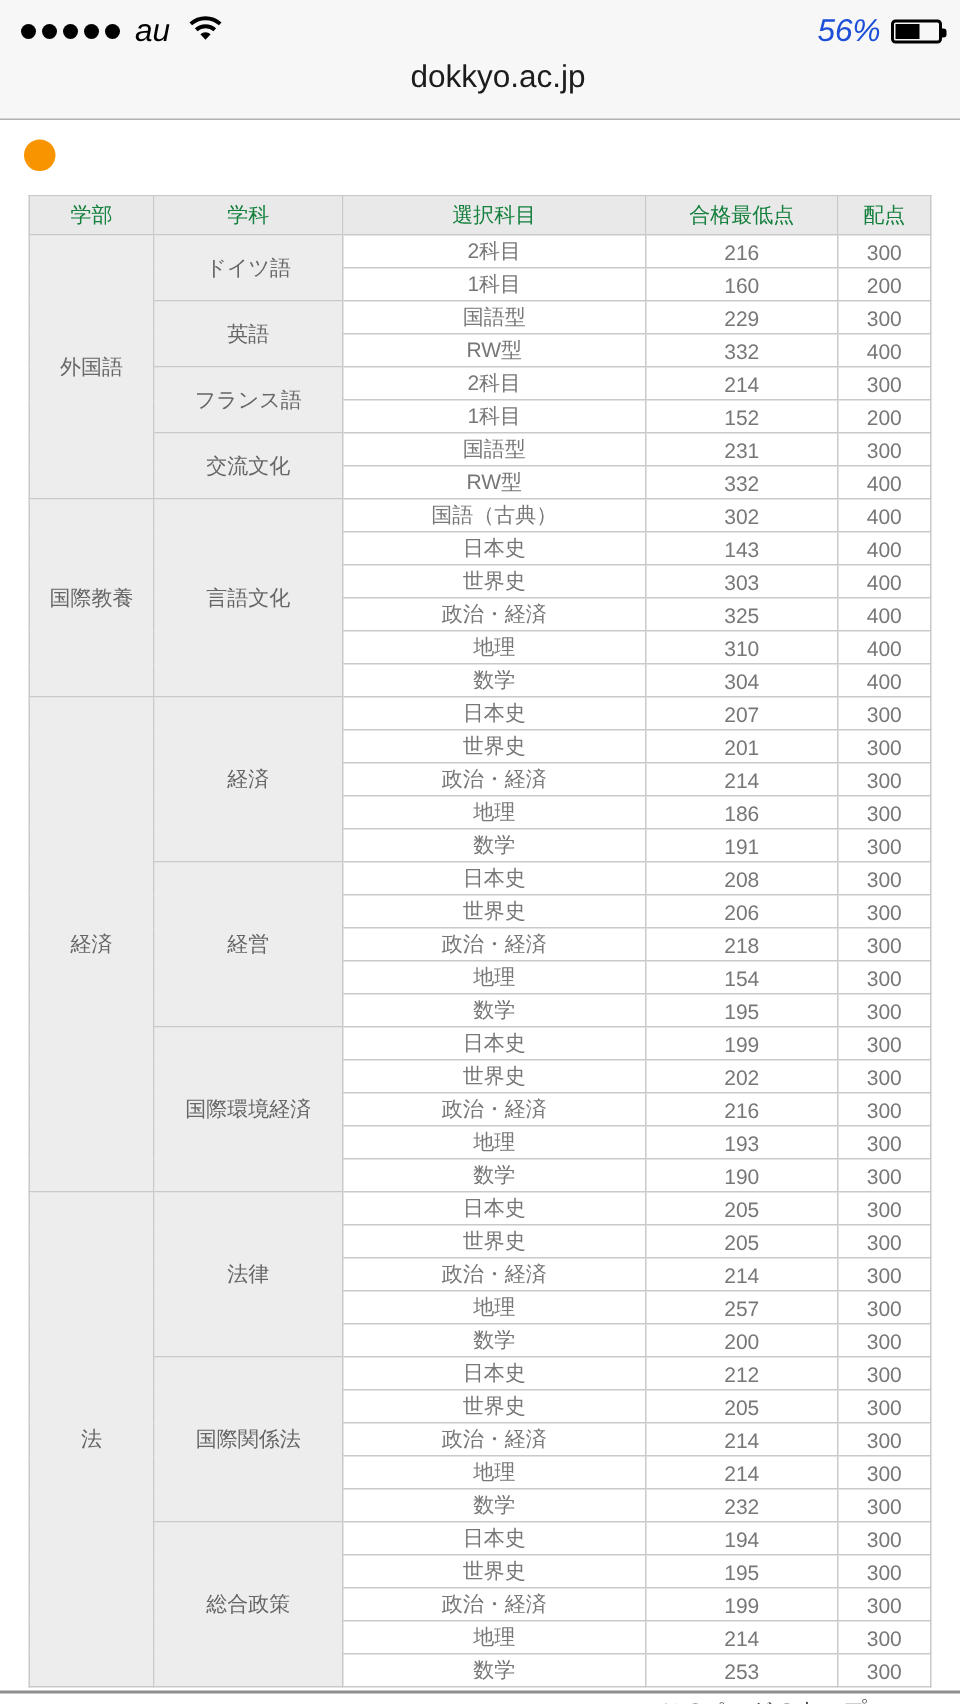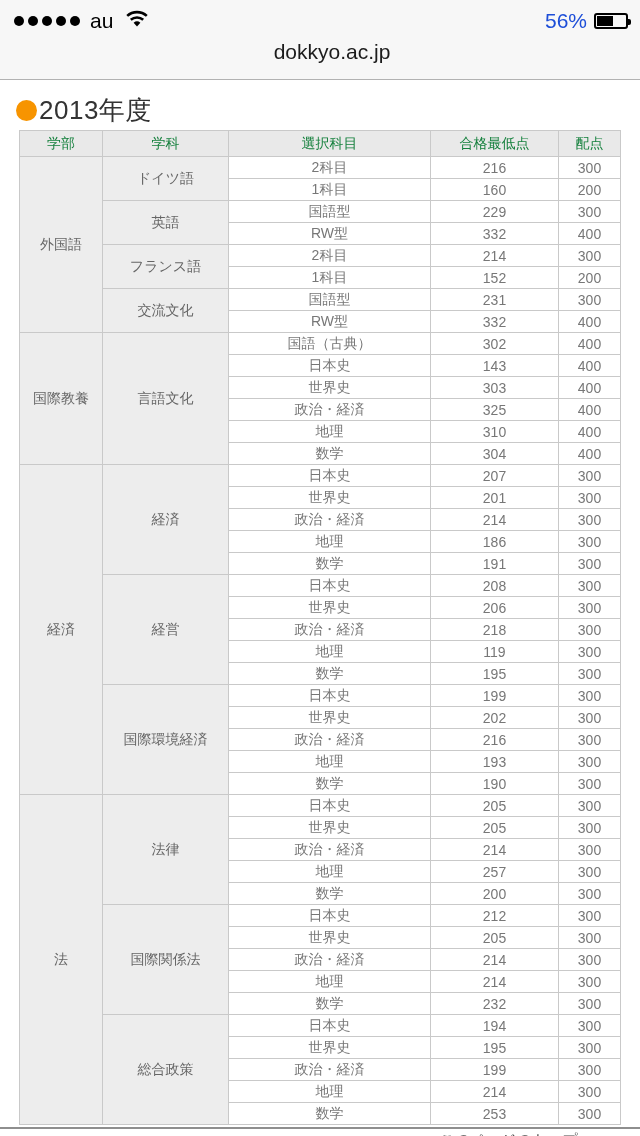--- a/index.html
+++ b/index.html
@@ -2,21 +2,21 @@
 <html><head>
 <meta charset="utf-8">
 <style>
   * { margin:0; padding:0; box-sizing:border-box; }
   html,body { width:640px; height:1136px; overflow:hidden; background:#fff;
     font-family:"Liberation Sans","DejaVu Sans",sans-serif; }
 
   
   .top-chrome { position:absolute; top:0; left:0; width:640px; height:80px;
     background:#f7f7f7; border-bottom:1px solid #b2b2b2; }
-  .status-row { position:absolute; top:0; left:0; width:640px; height:40px; }
+  .status-row { position:absolute; top:0; left:0; width:640px; height:40px;font-style:italic; }
   .status-left { position:absolute; left:14px; top:9px; display:flex; align-items:center; gap:6px; }
   .dots { display:flex; gap:4px; align-items:center; }
   .dot { width:10px; height:10px; border-radius:50%; background:#000; }
   .carrier { font-size:21px; color:#000; margin-left:4px; }
   .wifi { margin-left:6px; }
   .status-time { position:absolute; left:0; top:8px; width:640px; text-align:center;
     font-size:21px; font-weight:bold; color:#000; }
   .status-right { position:absolute; right:12px; top:9px; display:flex; align-items:center; gap:7px; }
   .battery-pct { font-size:21px; color:#1d4ed8; }
   .battery { position:relative; width:34px; height:16px; border:2px solid #000; border-radius:3px; }
@@ -77,21 +77,20 @@
     </div>
   </div>
   <div class="url-row">
     <span class="url-text">dokkyo.ac.jp</span>
   </div>
 </div>
 
 <div class="content">
   <div class="heading">
     <span class="bullet" id="heading-bullet" style="background: rgb(247, 148, 0);"></span>
-    <span class="heading-text">2013年度</span>
   </div>
 
   <table>
     <colgroup id="cols">
         <col style="width: 83px;">
         <col style="width: 126px;">
         <col style="width: 202px;">
         <col style="width: 128px;">
         <col style="width: 62px;">
       </colgroup>
@@ -220,21 +219,21 @@
           <td>206</td>
           <td>300</td>
         </tr>
         <tr>
           <td>政治・経済</td>
           <td>218</td>
           <td>300</td>
         </tr>
         <tr>
           <td>地理</td>
-          <td>119</td>
+          <td>154</td>
           <td>300</td>
         </tr>
         <tr>
           <td>数学</td>
           <td>195</td>
           <td>300</td>
         </tr>
         <tr>
           <td rowspan="5" class="group">国際環境経済</td>
           <td>日本史</td>

